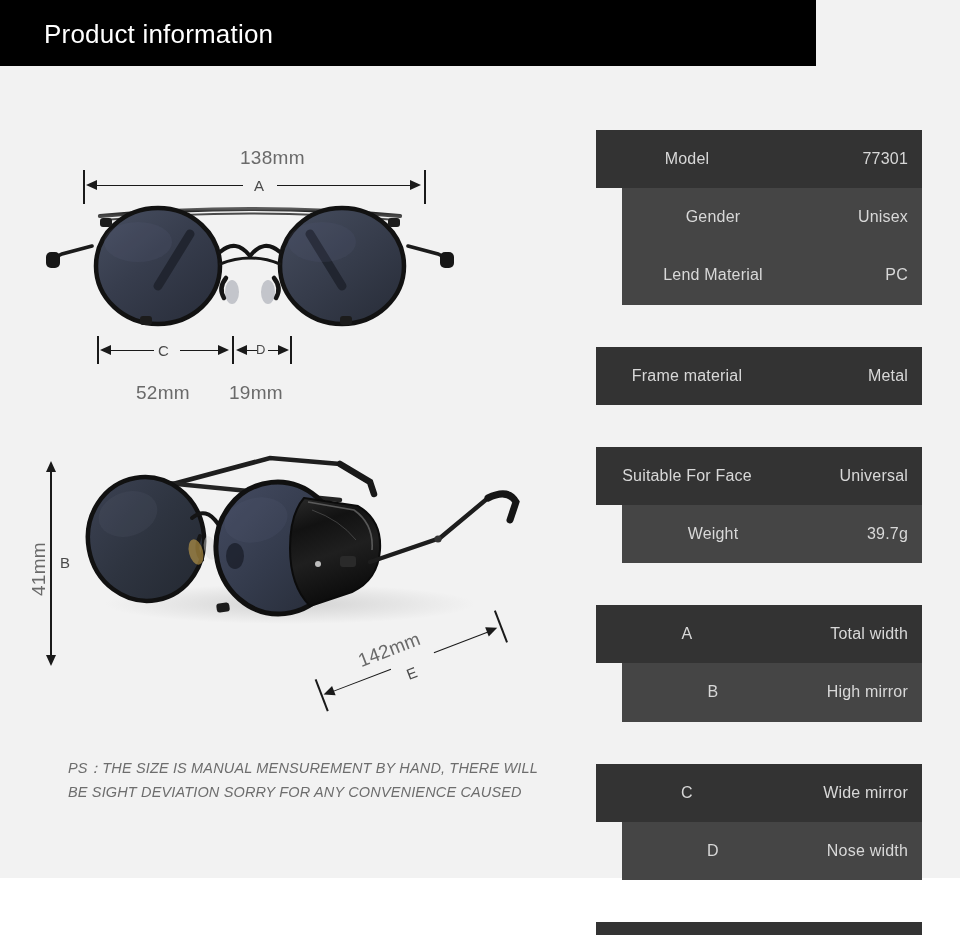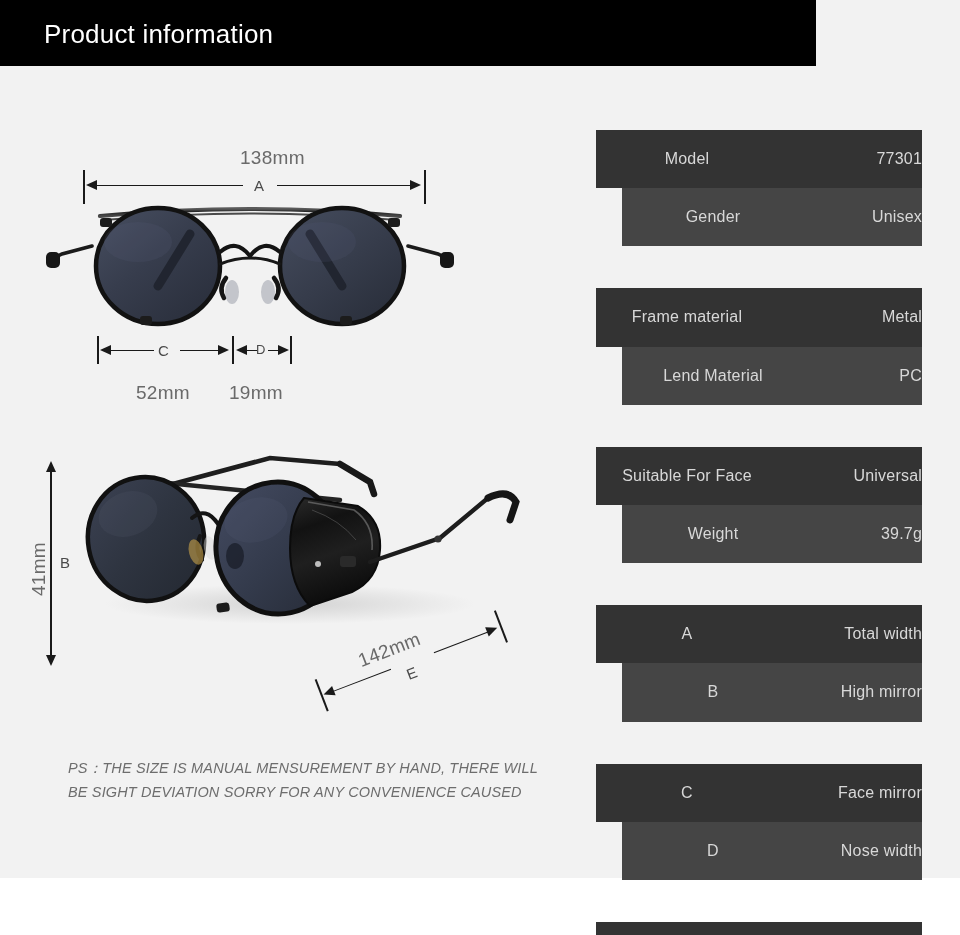--- a/index.html
+++ b/index.html
@@ -163,20 +163,21 @@
   .spec-key {
     flex: 0 0 182px;
     text-align: center;
     font-size: 16px;
     color: #d8d8d8;
     letter-spacing: 0.2px;
   }
   .spec-val {
     flex: 1 1 auto;
     text-align: right;
+    padding-right: 14px;
     font-size: 16px;
     color: #d8d8d8;
     letter-spacing: 0.2px;
   }
   .spec-row.empty { height: 56px; }
 </style>
 </head>
 <body>
 
 <div id="page">
@@ -351,47 +352,47 @@
 
   <div class="spec-table" id="spec-table">
       <div class="spec-row dark">
         <div class="spec-key">Model</div>
         <div class="spec-val">77301</div>
       </div>
       <div class="spec-row light">
         <div class="spec-key">Gender</div>
         <div class="spec-val">Unisex</div>
       </div>
-      <div class="spec-row dark">
-        <div class="spec-key">Frame material</div>
-        <div class="spec-val">Metal</div>
-      </div>
       <div class="spec-row light">
         <div class="spec-key">Lend Material</div>
         <div class="spec-val">PC</div>
       </div>
       <div class="spec-row dark">
+        <div class="spec-key">Frame material</div>
+        <div class="spec-val">Metal</div>
+      </div>
+      <div class="spec-row dark">
         <div class="spec-key">Suitable For Face</div>
         <div class="spec-val">Universal</div>
       </div>
       <div class="spec-row light">
         <div class="spec-key">Weight</div>
         <div class="spec-val">39.7g</div>
       </div>
       <div class="spec-row dark">
         <div class="spec-key">A</div>
         <div class="spec-val">Total width</div>
       </div>
       <div class="spec-row light">
         <div class="spec-key">B</div>
         <div class="spec-val">High mirror</div>
       </div>
       <div class="spec-row dark">
         <div class="spec-key">C</div>
-        <div class="spec-val">Face mirror</div>
+        <div class="spec-val">Wide mirror</div>
       </div>
       <div class="spec-row light">
         <div class="spec-key">D</div>
         <div class="spec-val">Nose width</div>
       </div>
       <div class="spec-row dark">
         <div class="spec-key">E</div>
         <div class="spec-val">Leg length</div>
       </div>
       <div class="spec-row light empty">

